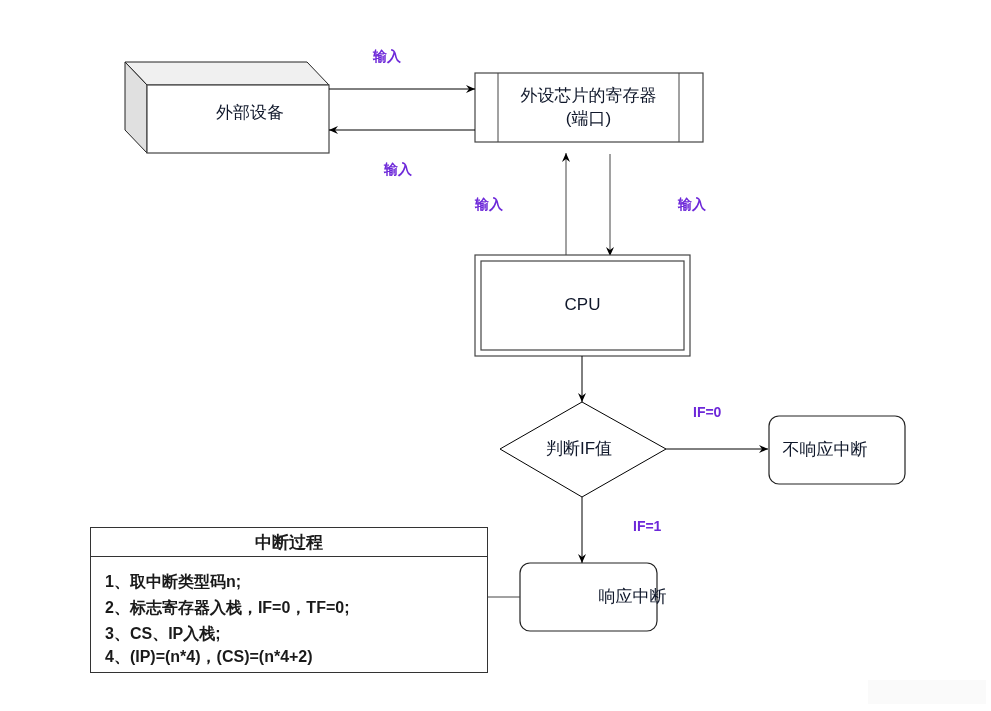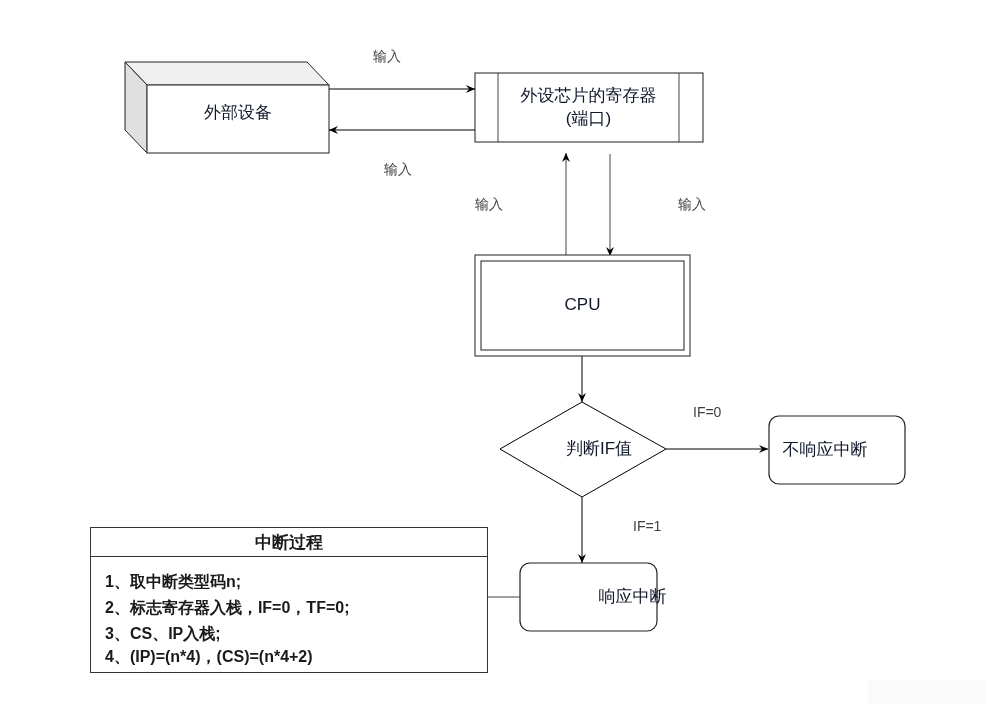--- a/index.html
+++ b/index.html
@@ -1,19 +1,19 @@
 <!DOCTYPE html>
 <html><head>
 <meta charset="utf-8">
 <style>
   html, body { margin: 0; padding: 0; background: #ffffff; }
   body { width: 991px; height: 711px; position: relative; overflow: hidden;
          font-family: "Liberation Sans", "DejaVu Sans", sans-serif; color: #1a1a1a; }
   svg#diagram { position: absolute; left: 0; top: 0; }
-  .lbl { position: absolute; font-size: 14px; color: #404040; white-space: nowrap; line-height: 1; }
+  .lbl { position: absolute; font-size: 14px; color: #6d28d9; white-space: nowrap; line-height: 1; font-weight: bold; }
   .node-text { position: absolute; display: flex; align-items: center; justify-content: center;
                text-align: center; font-size: 17px; color: #0f172a; line-height: 1.3; }
   .process-panel { position: absolute; left: 90px; top: 527px; width: 398px; height: 146px;
                    box-sizing: border-box; border: 1px solid #333; background: #fff; font-weight: bold; }
   .process-title { height: 28px; border-bottom: 1px solid #333; display: flex; align-items: center;
                    justify-content: center; font-size: 17px; }
   .process-list { list-style: none; margin: 10px; padding: 2px 0 0 4px; }
   .process-list li { font-size: 16px; height: 26px; line-height: 26px; white-space: nowrap; }
   .process-list li:last-child { height: 22px; line-height: 20px; }
   .watermark { position: absolute; left: 868px; top: 680px; width: 118px; height: 24px; background: #fafafa; }
@@ -59,34 +59,34 @@
 
   <rect x="769" y="416" width="136" height="68" rx="10" ry="10" fill="#fff" stroke="#222" stroke-width="1.2"></rect>
 
   <line x1="582" y1="497" x2="582" y2="563" stroke="#000" stroke-width="1" marker-end="url(#arrow)"></line>
 
   <rect x="520" y="563" width="137" height="68" rx="10" ry="10" fill="#fff" stroke="#222" stroke-width="1.2"></rect>
 
   <line x1="488" y1="597" x2="520" y2="597" stroke="#444" stroke-width="1"></line>
 </svg>
 
-<div class="node-text" style="left:147px;top:85px;width:182px;height:56px;">
+<div class="node-text" style="left:147px;top:85px;width:182px;height:56px;padding-left:12px;">
   <span>外部设备</span>
 </div>
 
 <div class="node-text" style="left:498px;top:73px;width:181px;height:69px;flex-direction:column;">
   <span>外设芯片的寄存器</span>
   <span>(端口)</span>
 </div>
 
 <div class="node-text" style="left:481px;top:261px;width:203px;height:89px;align-items:center;">
   <span>CPU</span>
 </div>
 
-<div class="node-text" style="left:516px;top:402px;width:166px;height:95px;">
+<div class="node-text" style="left:496px;top:402px;width:166px;height:95px;">
   <span>判断IF值</span>
 </div>
 
 <div class="node-text" style="left:769px;top:416px;width:112px;height:68px;">
   <span>不响应中断</span>
 </div>
 
 <div class="node-text" style="left:520px;top:563px;width:137px;height:68px;padding-left:44px;">
   <span>响应中断</span>
 </div>

